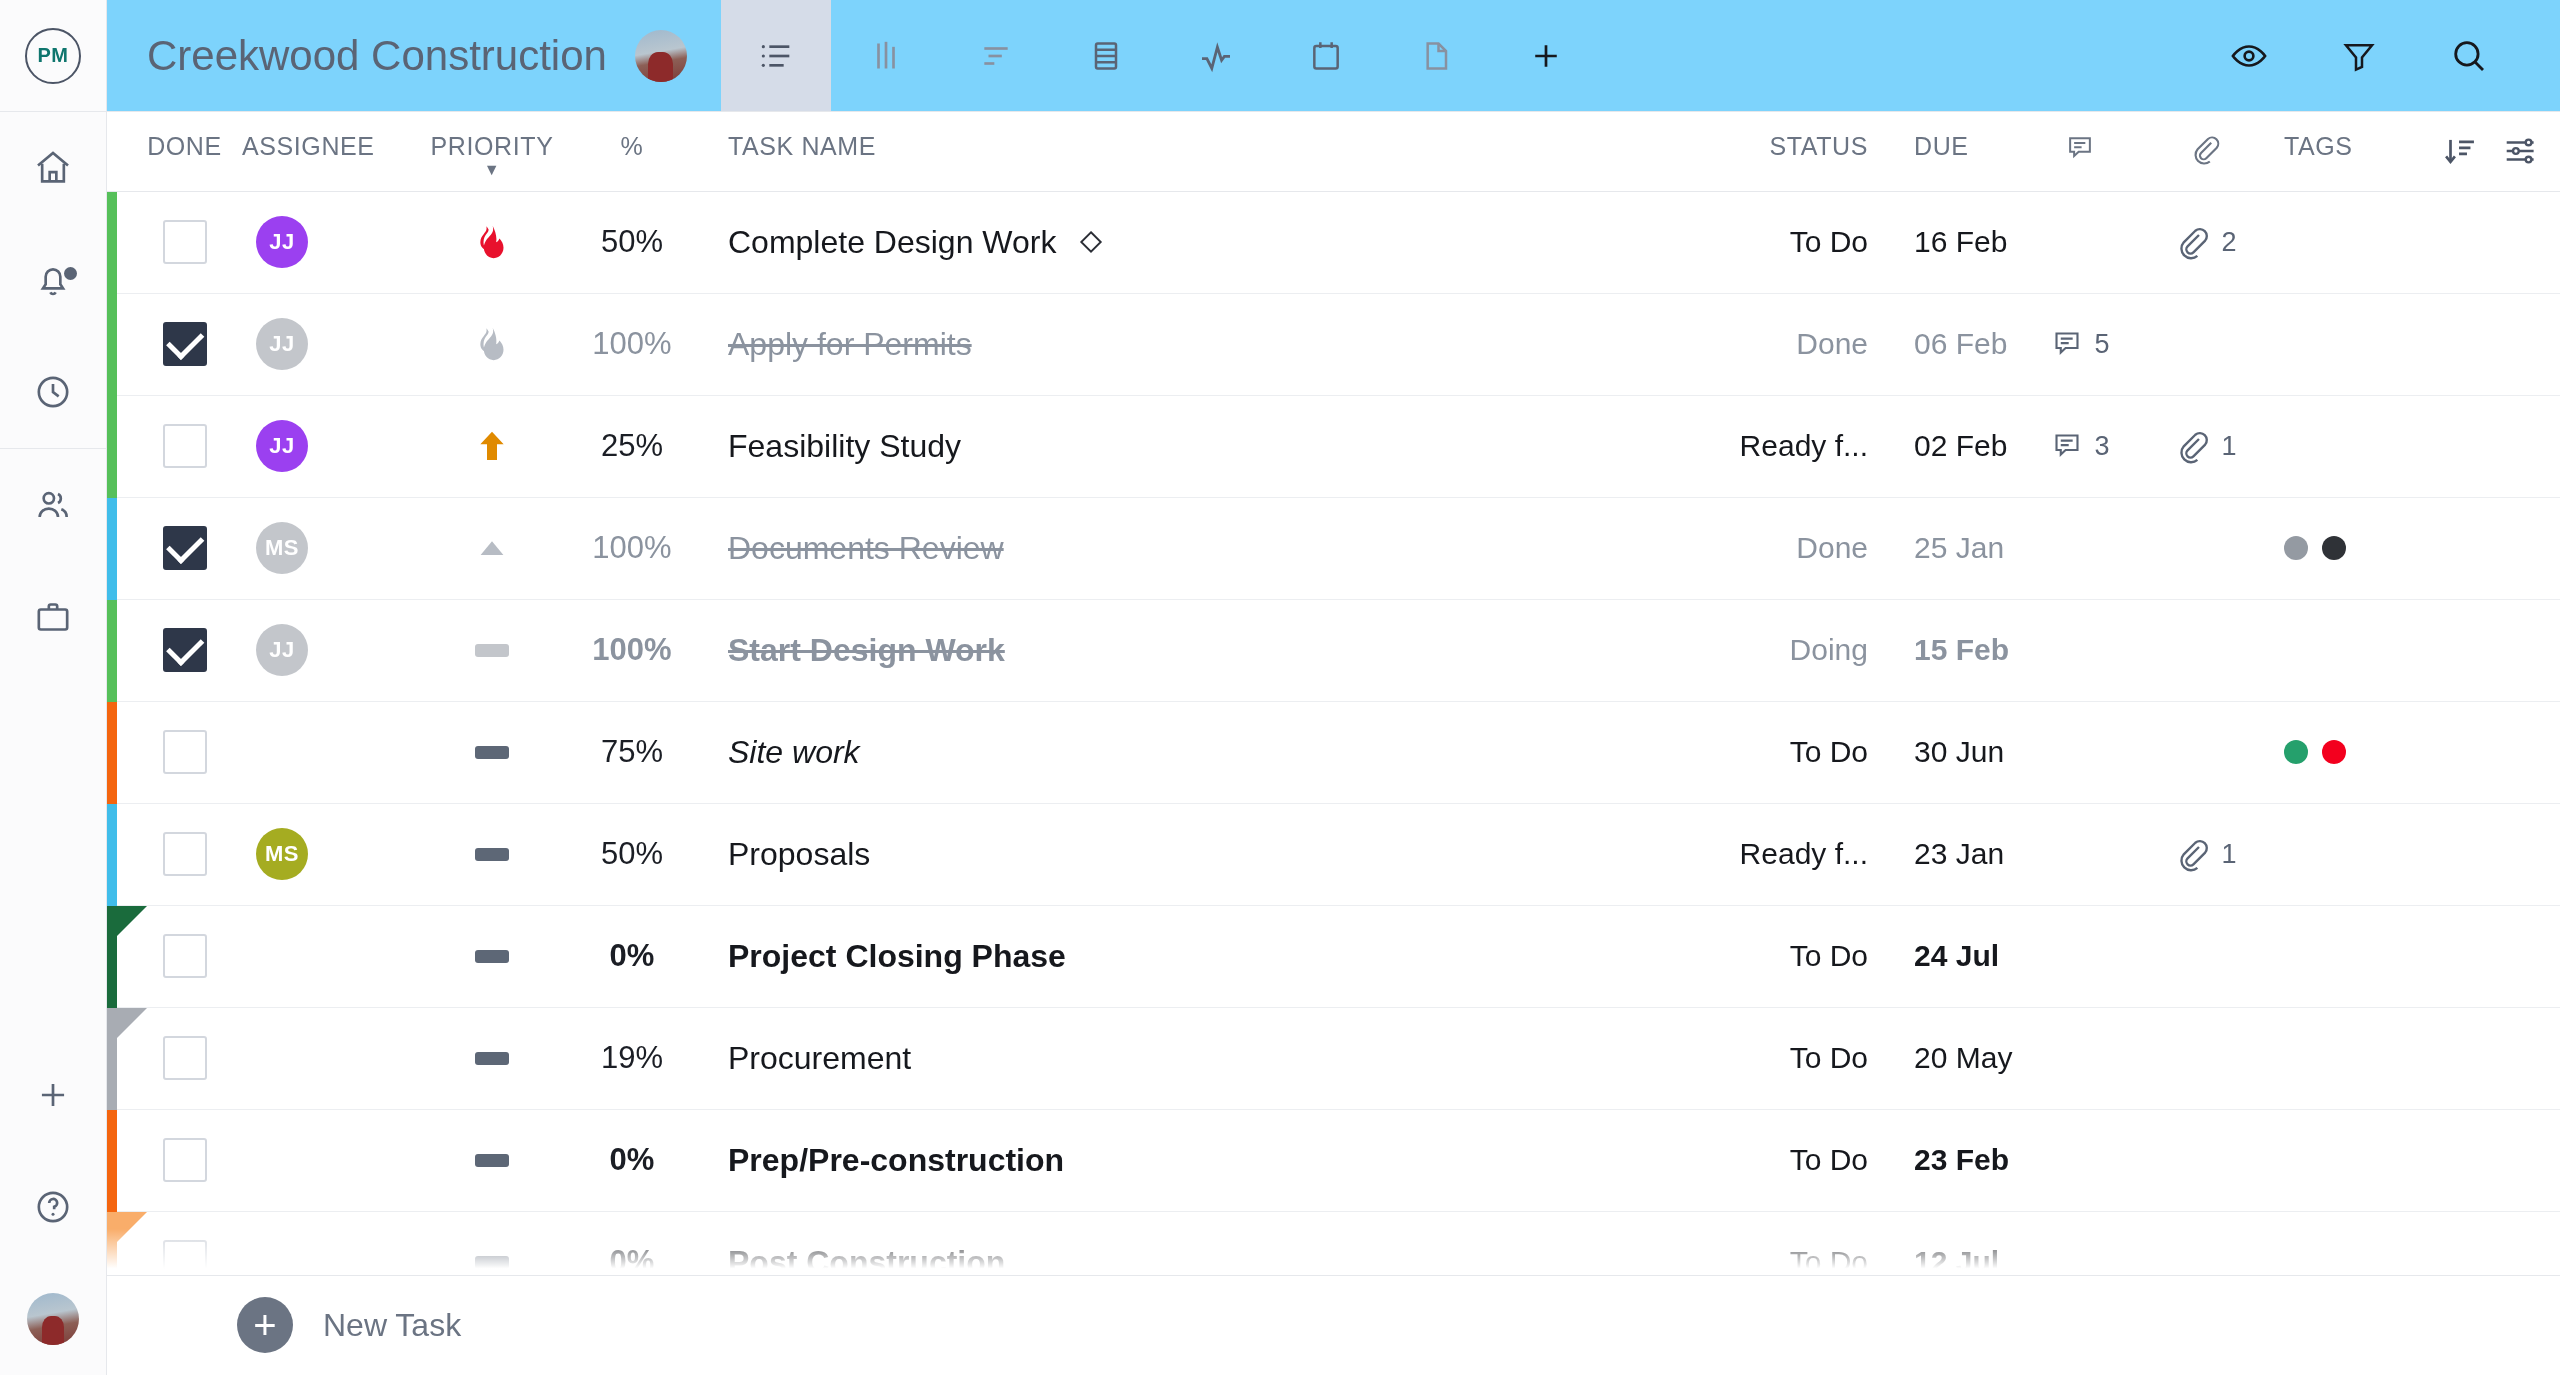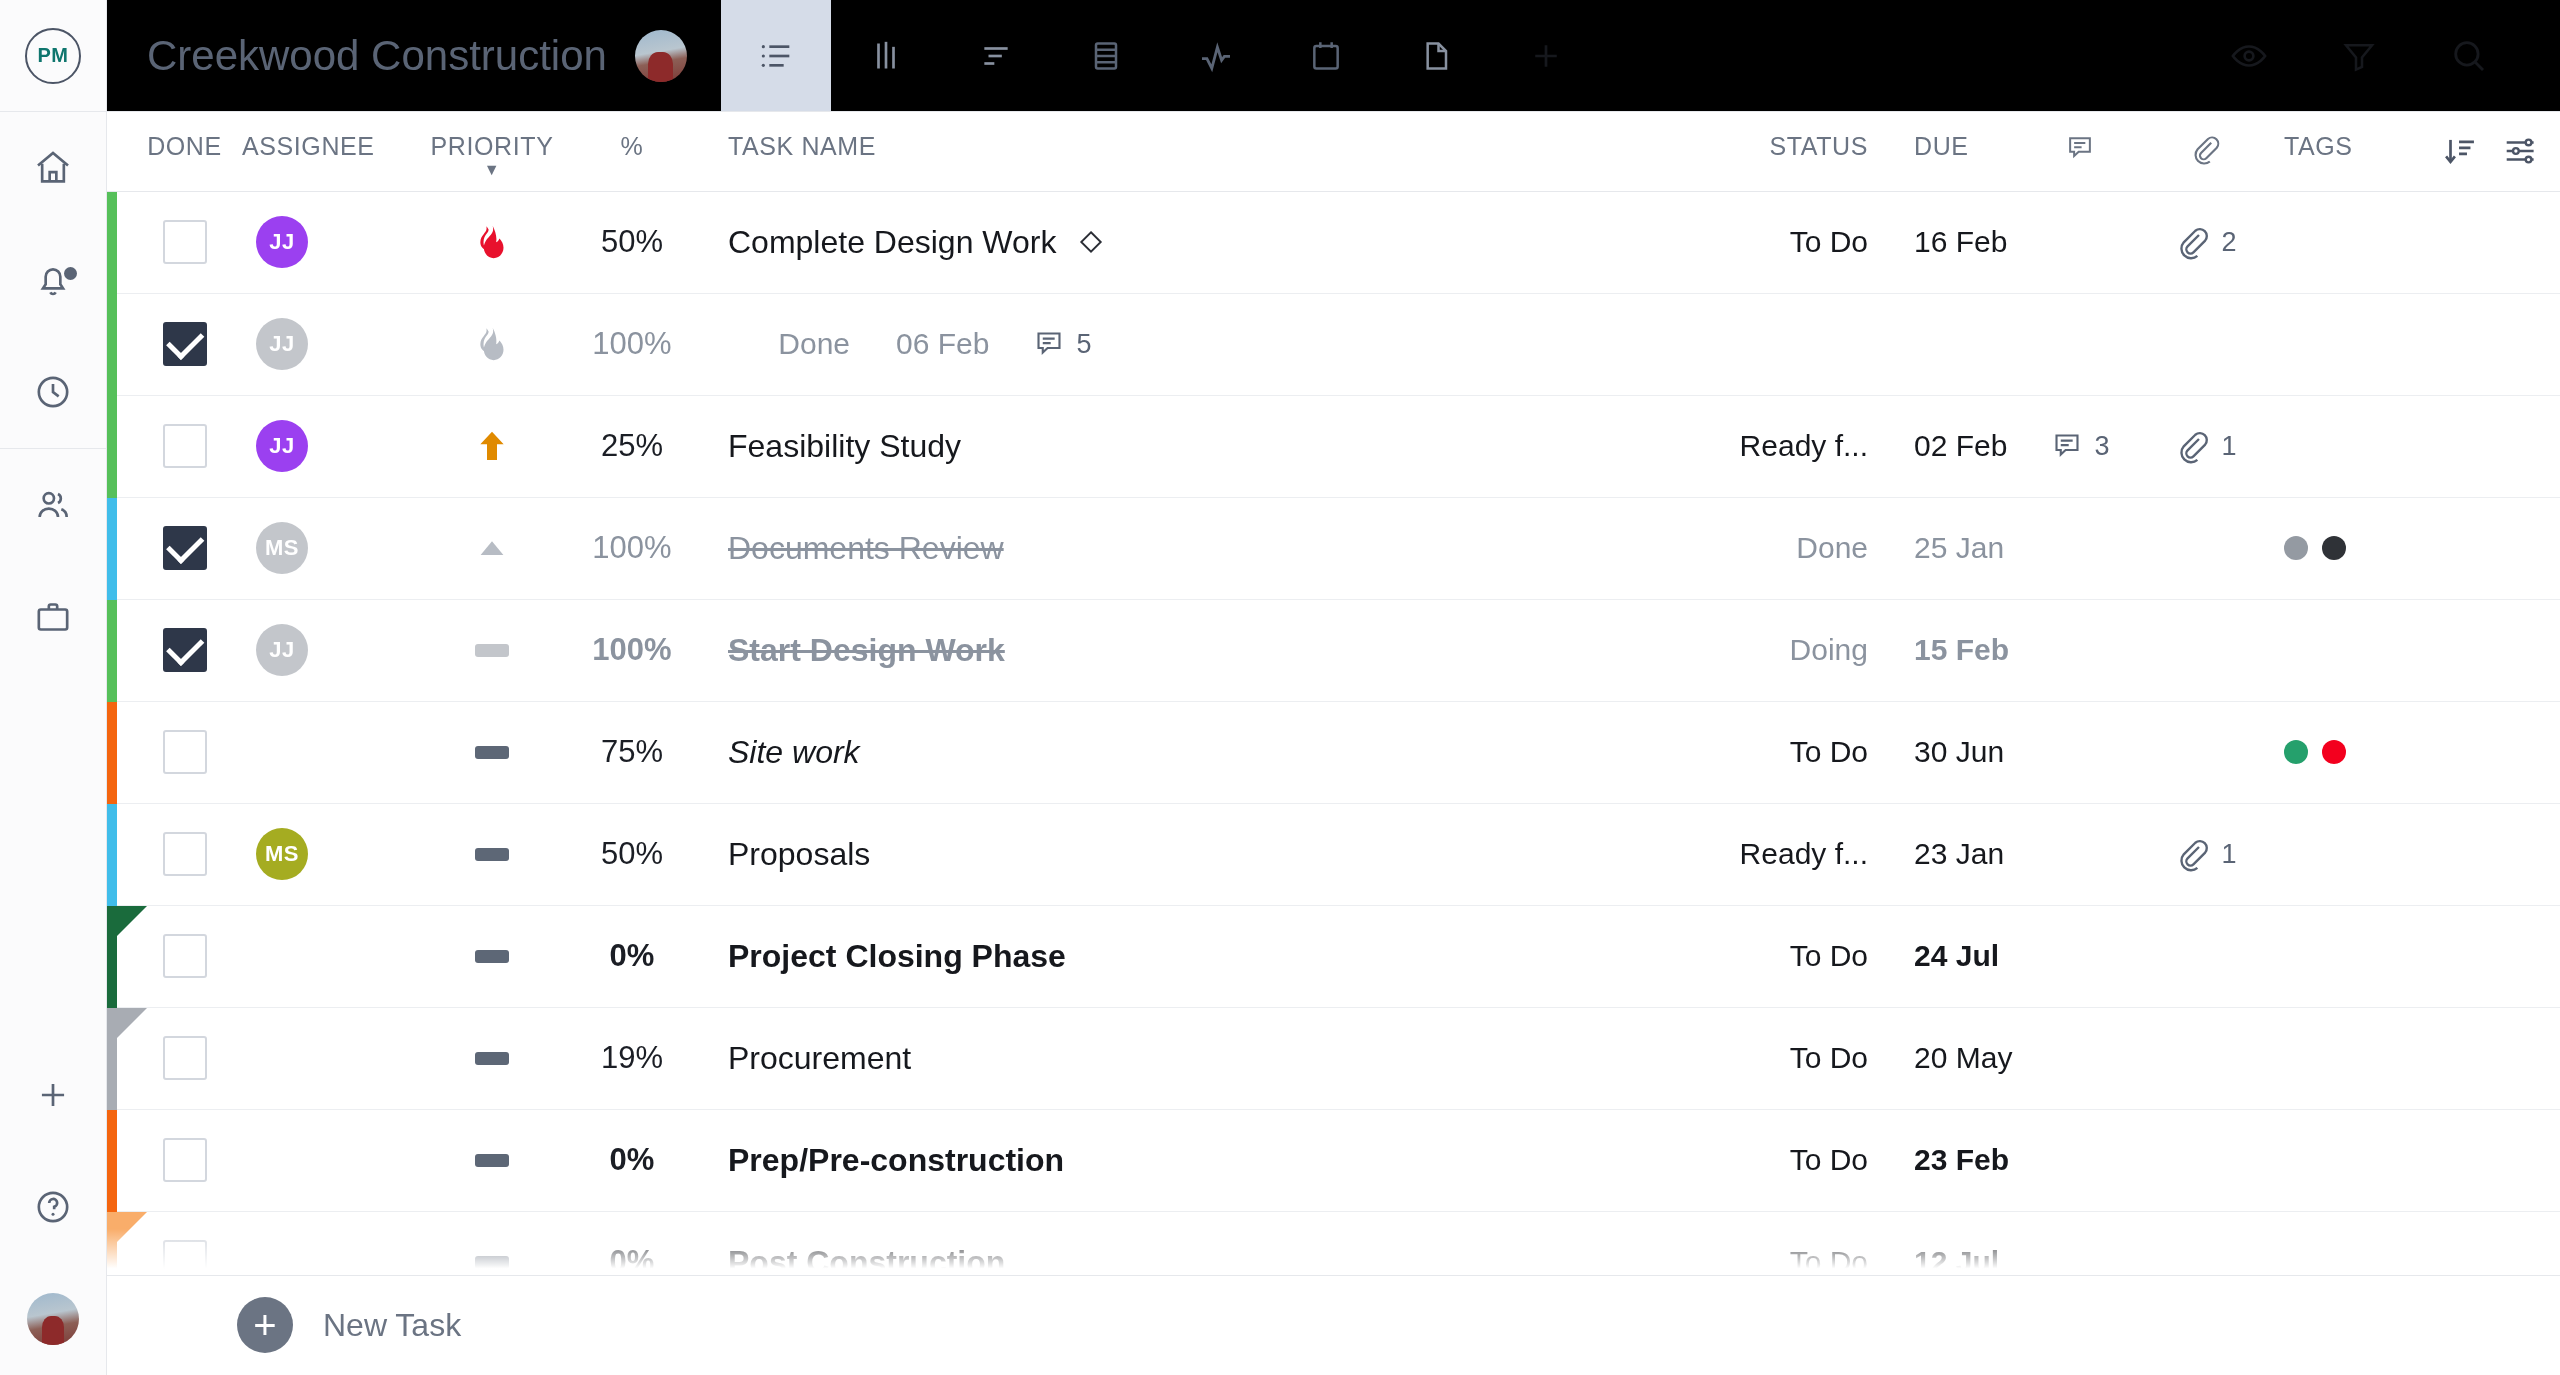--- a/index.html
+++ b/index.html
@@ -51,21 +51,21 @@
     position: absolute; width: 13px; height: 13px; border-radius: 50%;
     background: #5a6475; top: 43px; right: 30px;
   }
 
   
   .main { flex: 1 1 auto; display: flex; flex-direction: column; min-width: 0; }
 
   
   .topbar {
     height: 112px; display: flex; align-items: stretch;
-    border-bottom: 1px solid #e6e8ec; background: #000000;
+    border-bottom: 1px solid #e6e8ec; background: #7dd3fc;
   }
   .project-block {
     display: flex; align-items: center; gap: 28px;
     padding-left: 40px; padding-right: 34px;
   }
   .project-title {
     font-size: 42px; color: #5a6475; font-weight: 400; white-space: nowrap;
   }
   .project-avatar {
     width: 52px; height: 52px; border-radius: 50%;
@@ -495,20 +495,25 @@
             <span class="pr">
               <svg width="40" height="40" viewBox="0 0 24 24" fill="#b7bcc4">
                 <path d="M12.4 2.2c.9 3.2-.4 4.6-1.9 6.3-1.6 1.8-3.4 3.8-3.4 7 0 3.4 2.6 6.2 5.9 6.2s5.9-2.8 5.9-6.2c0-2.6-1.1-4-2.4-5.6-.5 1.2-1.2 1.9-2 2.3.6-3.6-.6-7-2.1-10Z"></path>
                 <path d="M8.6 2.6c.5 2.3-.4 3.3-1.5 4.6C6 8.5 5 9.9 5 12.2c0 2.5 1.7 4.5 3.8 4.6-1.3-1.3-1.9-2.8-1.9-4.6 0-2.4 1-4 2.1-5.4.5-.7.9-1.4 1-2.2-.4-.8-.9-1.4-1.4-2Z"></path>
               </svg>
             </span>
           </div>
           <div class="cell c-pct center">
             <span class="pct muted">100%</span>
           </div>
+          <div class="cell c-task" style="padding-left: 36px;">
+            <span class="task muted">
+              <span class="strike">Apply for Permits</span>
+            </span>
+          </div>
           <div class="cell c-status right" style="padding-right: 22px;">
             <span class="status muted">Done</span>
           </div>
           <div class="cell c-due" style="padding-left: 24px;">
             <span class="due muted">06 Feb</span>
           </div>
           <div class="cell c-comment center">
             <span class="countwrap">
               <span>
                 <svg width="34" height="34" viewBox="0 0 24 24" fill="none" stroke="#5a6475" stroke-width="1.5">

